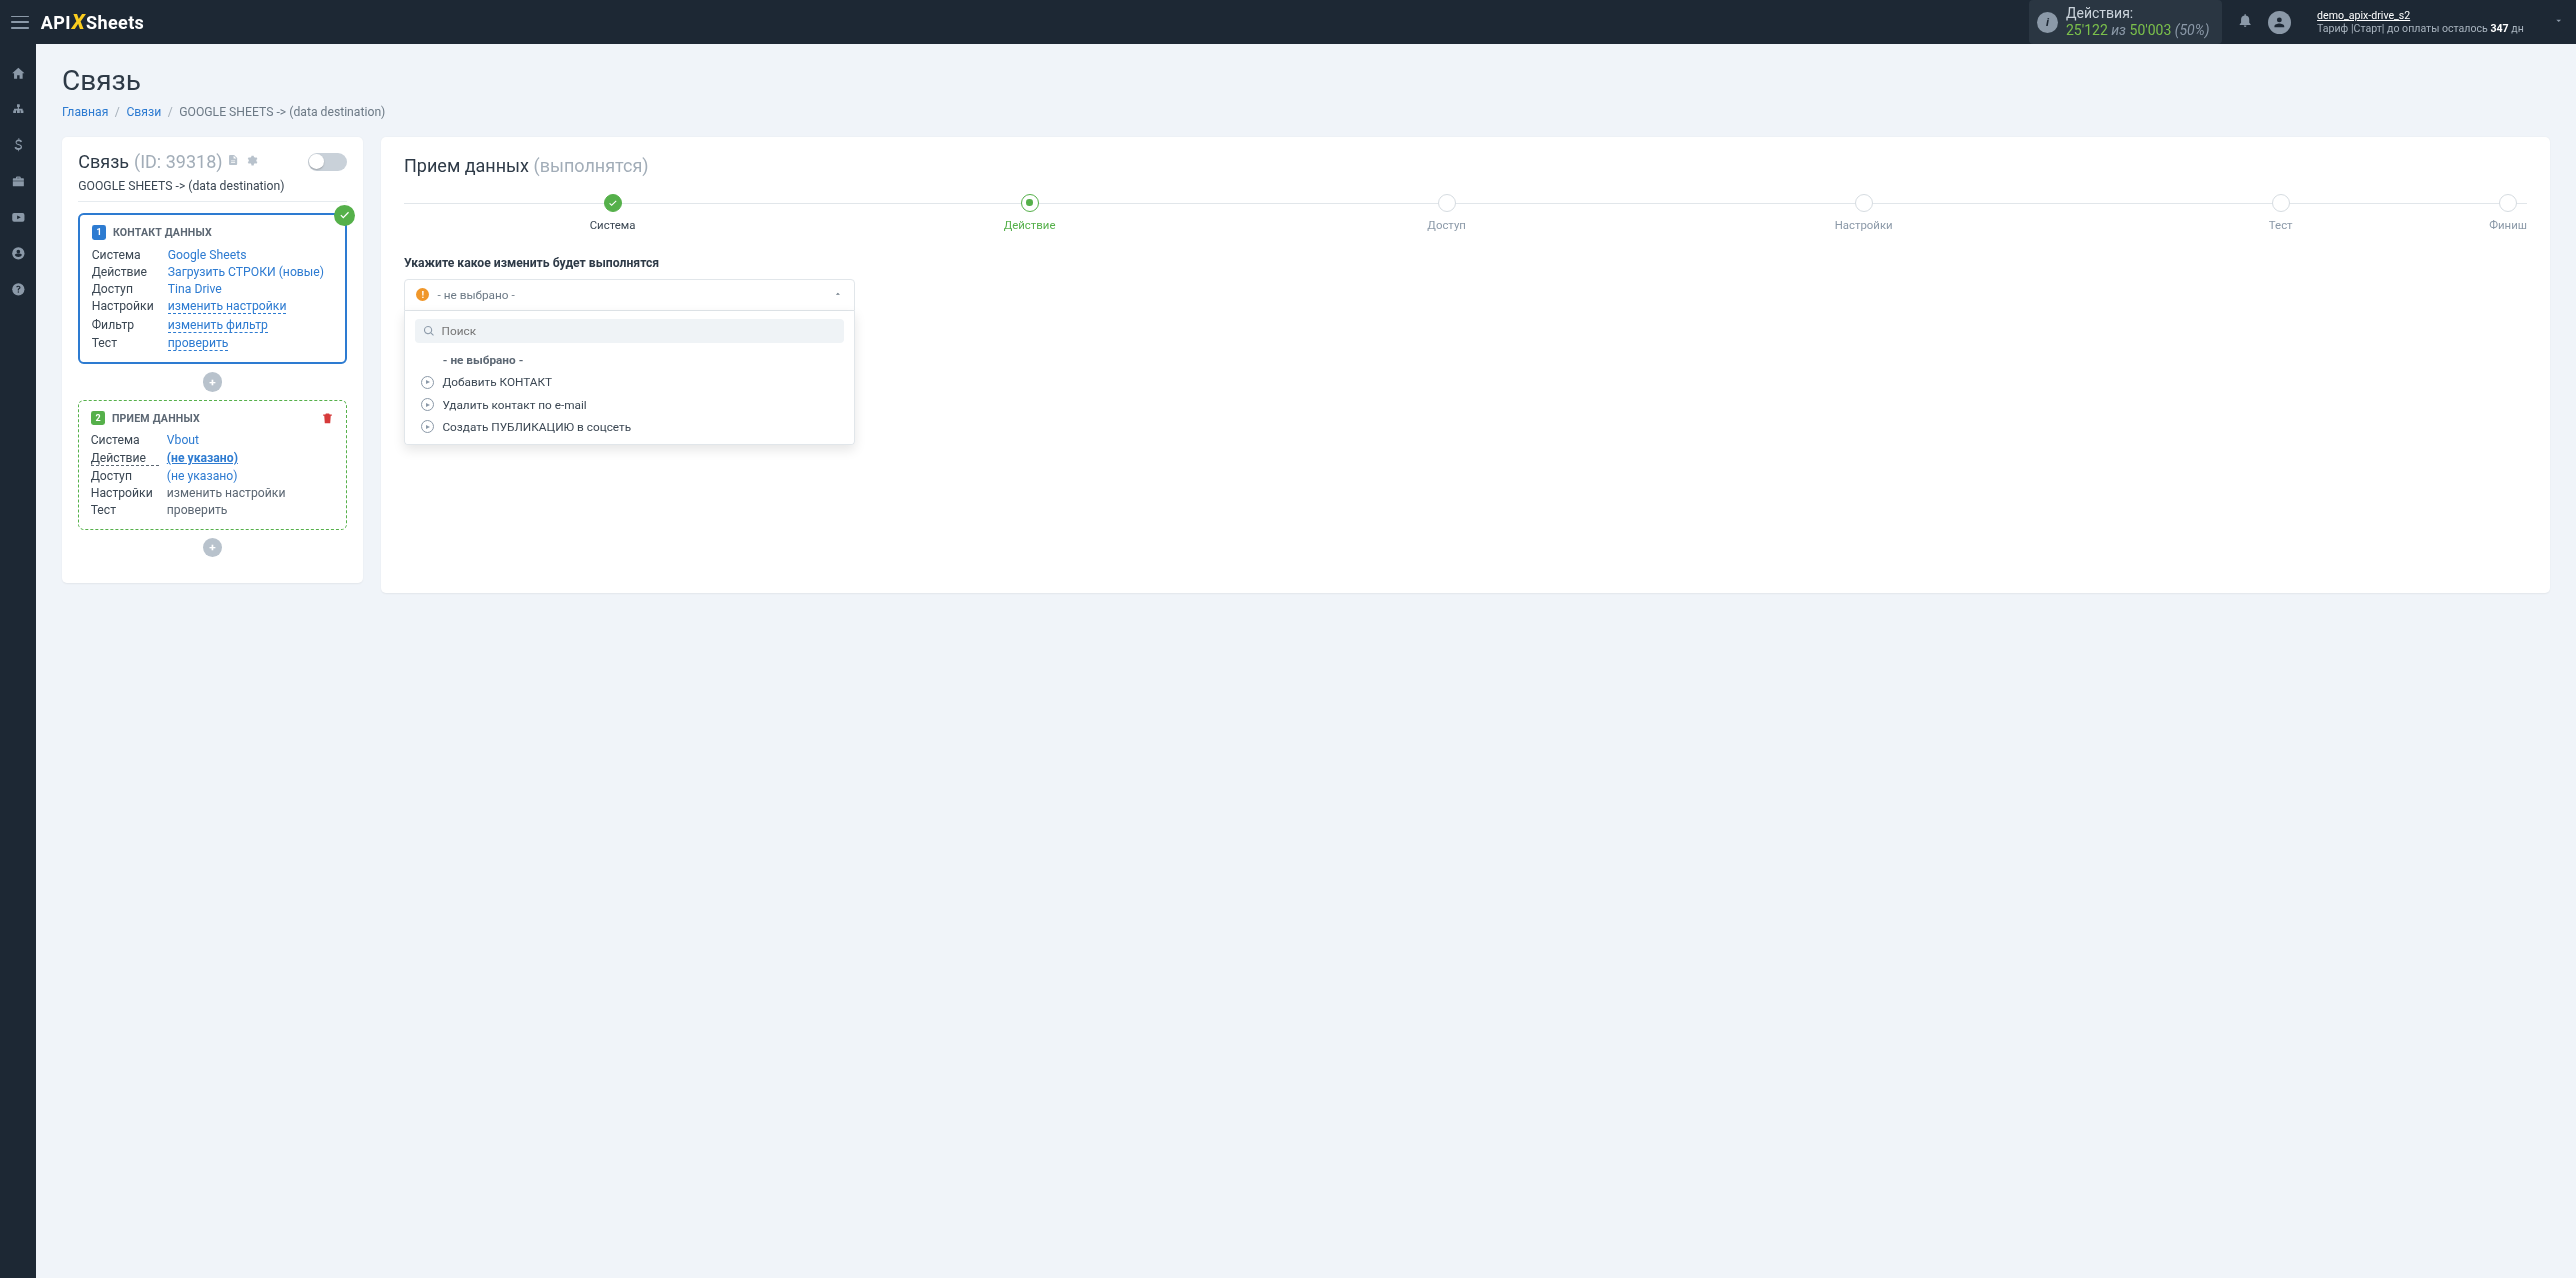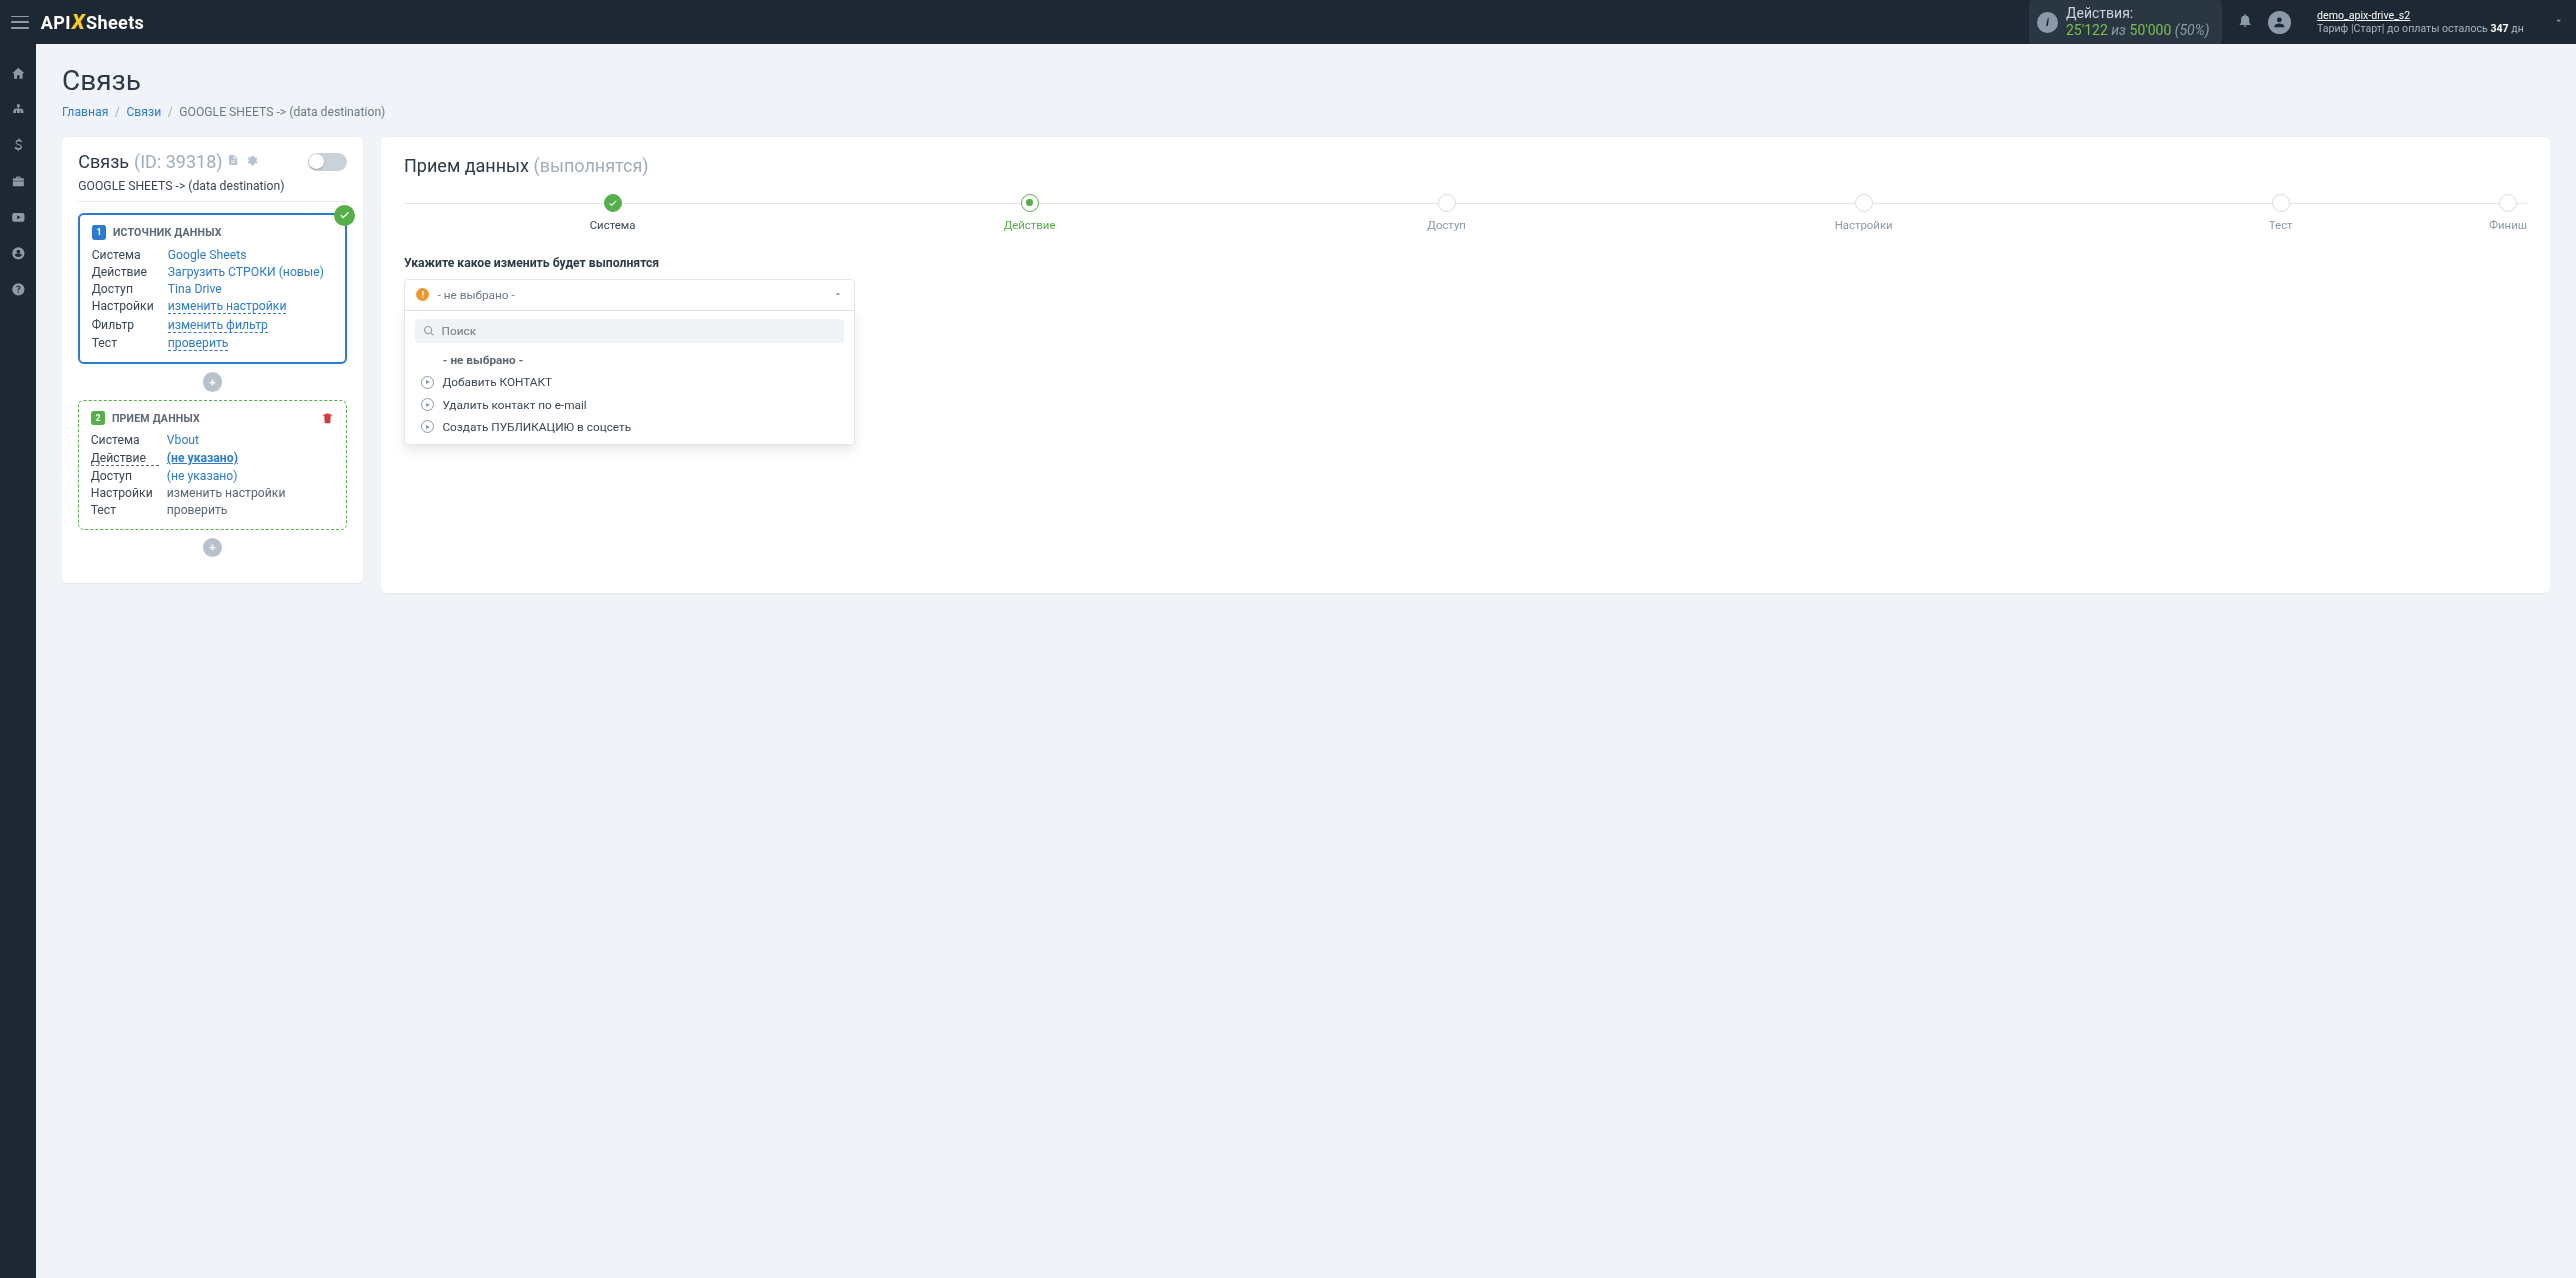--- a/index.html
+++ b/index.html
@@ -117,21 +117,21 @@
     </div>
   <div class="logo"><span class="api">API</span><span class="x">X</span><span class="drive">Sheets</span></div>
   <div class="top-right">
     <div class="actions-box">
       <div class="info-badge">i</div>
       <div class="actions-txt">
         <div class="lbl">Действия:</div>
         <div>
           <span class="v1">25'122</span>
           <span class="of">из</span>
-          <span class="v2">50'000</span>
+          <span class="v2">50'003</span>
           <span class="pct">(50%)</span>
         </div>
       </div>
     </div>
     <div><svg class="bell-svg" width="16.3" height="16.3" viewBox="0 0 24 24">
           <path d="M12 22a2 2 0 0 0 2-2h-4a2 2 0 0 0 2 2zm6-6V11a6 6 0 0 0-5-5.91V4a1 1 0 1 0-2 0v1.09A6 6 0 0 0 6 11v5l-2 2v1h16v-1z"></path>
         </svg></div>
     <div class="user-block">
       <div class="avatar">
           <svg width="14.7" height="14.7" viewBox="0 0 24 24">
@@ -222,21 +222,21 @@
         <div class="conn-name">GOOGLE SHEETS -&gt; (data destination)</div>
 
         <div class="src-box">
           <div class="check">
               <svg width="11.4" height="11.4" viewBox="0 0 24 24">
                 <path d="M9 16.2l-4.2-4.2L3 13.8 9 19.8 21 7.8 19.2 6z"></path>
               </svg>
             </div>
           <div class="box-title">
               <div class="num blue">1</div>
-              <div class="txt">ИСТОЧНИК ДАННЫХ</div>
+              <div class="txt">КОНТАКТ ДАННЫХ</div>
             </div>
           <div class="row">
               <span class="lbl">Система</span>
               <span class="val">Google Sheets</span>
             </div>
           <div class="row">
               <span class="lbl">Действие</span>
               <span class="val">Загрузить СТРОКИ (новые)</span>
             </div>
           <div class="row">

